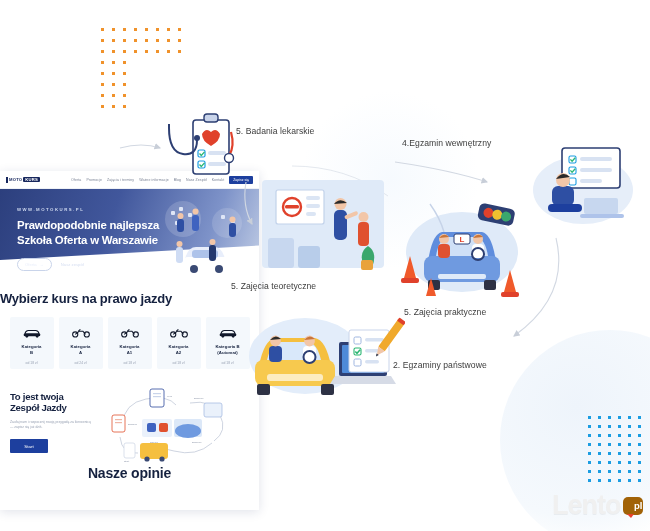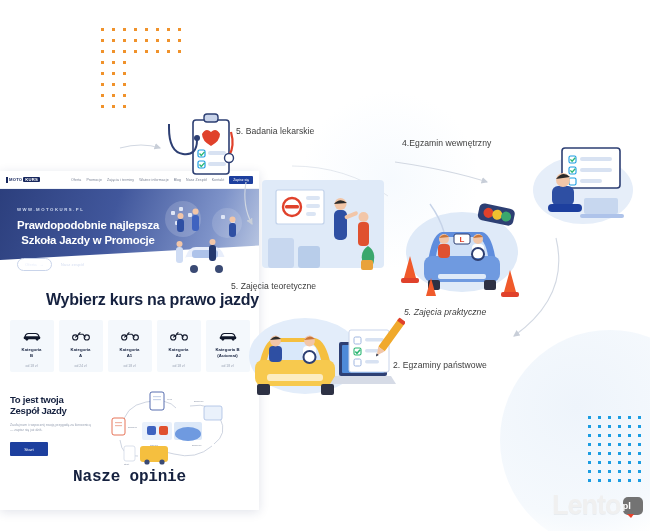--- a/index.html
+++ b/index.html
@@ -43,72 +43,72 @@
   .nav-link{font-size:3.5px;color:#7a8294;white-space:nowrap;letter-spacing:.1px;}
   .nav-cta{font-size:3.5px;color:#fff;background:#1d3f9e;padding:2px 4px;border-radius:1px;
     white-space:nowrap;}
 
   #hero{position:relative;height:89px;overflow:hidden;
     background:linear-gradient(110deg,#2c3f7d 0%,#41579c 42%,#7e93c9 78%,#c3cfe6 100%);}
   #hero:after{content:"";position:absolute;left:0;right:0;bottom:-16px;height:34px;
     background:#fff;transform:skewY(-3.2deg);transform-origin:left bottom;}
   #hero-txt{position:absolute;left:17px;top:18px;z-index:3;}
   #hero-url{font-size:4.3px;letter-spacing:1.5px;color:#cfd9ef;font-weight:bold;margin-bottom:6px;}
-  #hero-h1{font-size:11.4px;line-height:15px;font-weight:bold;color:#ffffff;letter-spacing:-.2px;text-align:center;}
+  #hero-h1{font-size:11.4px;line-height:15px;font-weight:bold;color:#ffffff;letter-spacing:-.2px;}
   #hero-btns{display:flex;align-items:center;gap:9px;margin-top:10px;}
   #hero-btn{border:1px solid #c9d4ea;color:#e9eefa;border-radius:9px;
     font-size:4.2px;padding:3px 7px;display:flex;align-items:center;gap:3px;}
   #hero-link{font-size:4.2px;color:#d8e0f2;}
   #hero-art{position:absolute;right:6px;top:8px;width:108px;height:78px;z-index:2;}
 
-  #courses-title{text-align:right;font-size:16px;font-weight:bold;color:#15213f;
+  #courses-title{text-align:left;font-size:13px;font-weight:bold;color:#15213f;
     margin-top:13px;letter-spacing:-.2px;}
   #cards{display:flex;gap:5px;justify-content:center;margin-top:11px;}
   .card{width:44px;height:52px;background:#f4f8fc;border-radius:2px;
     display:flex;flex-direction:column;align-items:center;padding-top:8px;box-sizing:border-box;}
   .card-icon{height:14px;display:flex;align-items:center;color:#11182b;}
   .card-name{font-size:4.3px;font-weight:bold;color:#16223f;text-align:center;
     line-height:6px;margin-top:5px;}
   .card-price{font-size:3.4px;color:#9aa3b4;margin-top:5px;}
 
   
   #promo{display:flex;margin-top:16px;padding:0 10px;box-sizing:border-box;height:78px;}
   #promo-left{width:84px;padding-top:6px;}
   #promo-h2{font-size:9.6px;line-height:11px;font-weight:bold;color:#15213f;letter-spacing:-.3px;}
   #promo-p{font-size:3.4px;line-height:5px;color:#9aa3b4;margin-top:7px;}
   #promo-btn{margin-top:9px;background:#1d3f9e;color:#fff;font-size:4.4px;
     width:38px;height:14px;border-radius:1px;display:flex;align-items:center;justify-content:center;}
   #promo-art{flex:1;position:relative;}
-  #opinions{text-align:center;font-size:16px;font-weight:bold;color:#15213f;margin-top:2px;
-    letter-spacing:-.2px;font-family:Liberation Mono, monospace;}
+  #opinions{text-align:center;font-size:14px;font-weight:bold;color:#15213f;margin-top:2px;
+    letter-spacing:-.2px;}
 
   
   .flow-label{position:absolute;font-size:8.6px;color:#3c3c3c;white-space:nowrap;letter-spacing:.05px;}
   #lbl-3{left:236px;top:126px;}
   #lbl-4{left:231px;top:281px;}
-  #lbl-5{left:404px;top:307px;font-style:italic;}
+  #lbl-5{left:404px;top:307px;}
   #lbl-6{left:402px;top:138px;}
   #lbl-7{left:393px;top:360px;}
 
   
   .illus{position:absolute;}
   #illus-medical{left:163px;top:108px;width:78px;height:80px;}
   #illus-theory{left:262px;top:180px;width:122px;height:98px;}
   #illus-practice{left:398px;top:196px;width:128px;height:104px;}
   #illus-internal{left:528px;top:142px;width:110px;height:86px;}
   #illus-state{left:243px;top:312px;width:162px;height:92px;}
 
   .illus svg{display:block;width:100%;height:100%;}
 
   
   #watermark{position:absolute;left:552px;top:492px;display:flex;align-items:center;gap:2px;}
   #wm-text{font-size:27px;font-weight:bold;color:#f0f0f0;letter-spacing:-1px;line-height:27px;
     text-shadow:0 1px 0 rgba(0,0,0,.05);}
-  #wm-bubble{position:relative;width:20px;height:18px;background:#737373;border-radius:5px;
-    display:flex;align-items:center;justify-content:flex-start;}
+  #wm-bubble{position:relative;width:20px;height:18px;background:#a16207;border-radius:5px;
+    display:flex;align-items:center;justify-content:flex-end;}
   #wm-bubble:after{content:"";position:absolute;left:4px;bottom:-3px;width:0;height:0;
     border-left:4px solid transparent;border-right:3px solid transparent;border-top:4px solid #e8412b;}
   #wm-pl{font-size:9.5px;font-weight:bold;color:#fff;}
 </style>
 </head>
 <body>
 
 <div id="stage">
 
   <div class="blob" id="blob-right"></div>
@@ -250,21 +250,21 @@
         <span class="nav-link">Kontakt</span>
         <span class="nav-cta">Zapisz się</span>
       </div>
     </div>
 
     <div id="hero">
       <div id="hero-txt">
         <div id="hero-url">WWW.MOTOKURS.PL</div>
         <div id="hero-h1">
           <div>Prawdopodobnie najlepsza</div>
-          <div>Szkoła Jazdy w Promocje</div>
+          <div>Szkoła Oferta w Warszawie</div>
         </div>
         <div id="hero-btns">
           <div id="hero-btn">
             <span>Oferta</span>
             <span>→</span>
           </div>
           <div id="hero-link">Nasz zespół</div>
         </div>
       </div>
       <svg id="hero-art" viewBox="0 0 108 78">

